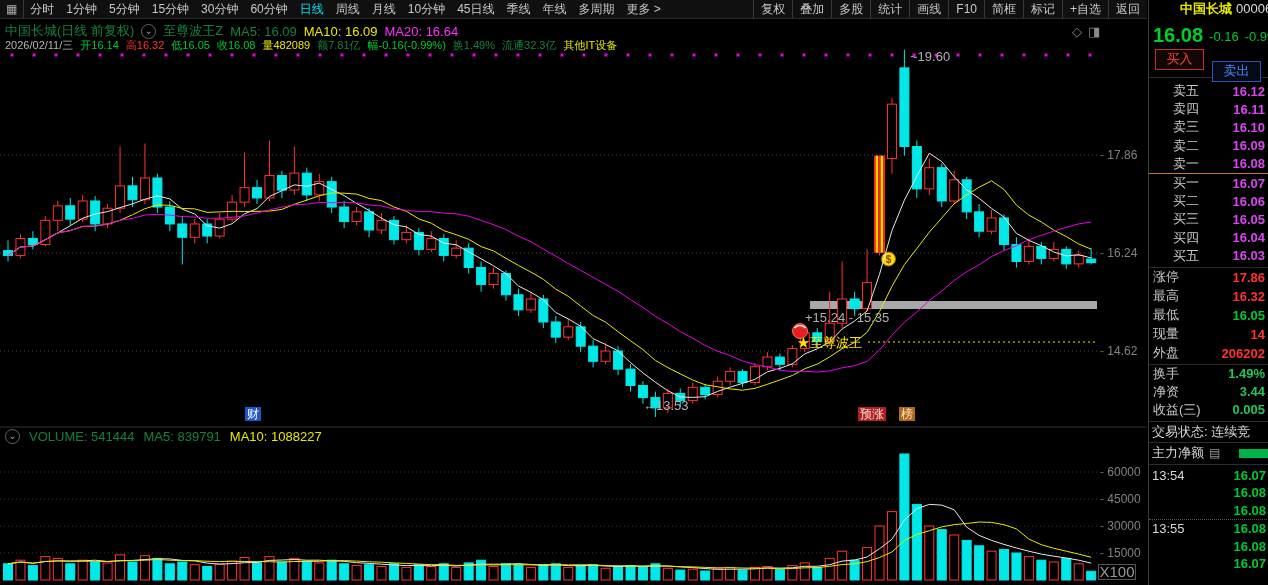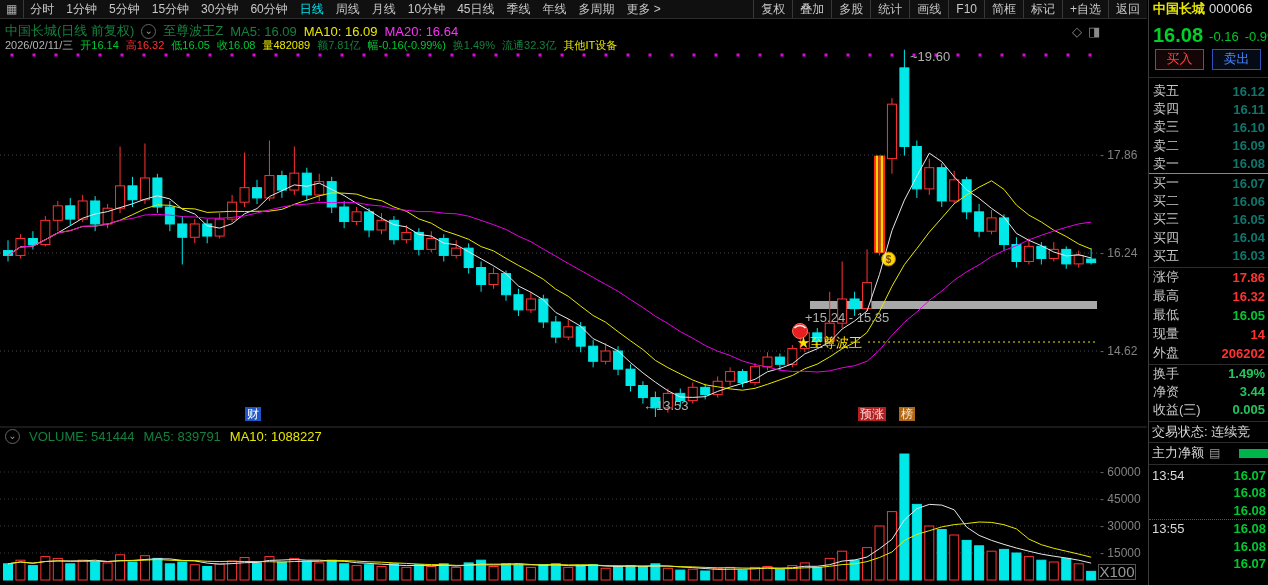--- a/index.html
+++ b/index.html
@@ -29,34 +29,34 @@
   .ann{position:absolute;font-size:13px;white-space:nowrap;}
   .ev-mark{position:absolute;top:407px;height:14px;line-height:14px;font-size:12px;padding:0 2px;color:#fff;}
   #vol-header{position:absolute;left:5px;top:429px;display:flex;align-items:center;font-size:13px;white-space:nowrap;}
   #vol-header span{margin-right:9px;}
   #x100-box{position:absolute;left:1098px;top:564px;width:36px;height:14px;border:1px solid #555;
             color:#999;font-size:15px;line-height:14px;text-align:center;}
   
   #qp{position:absolute;left:1148px;top:0;width:120px;height:585px;background:#000;
       border-left:1px solid #3c3c3c;z-index:5;overflow:hidden;font-size:13px;}
   .qp-name{height:18px;line-height:18px;padding-left:4px;white-space:nowrap;}
-  .qp-name .nm{color:#e8e800;font-weight:bold;margin-right:4px;}
+  .qp-name .nm{color:#e8e800;font-weight:bold;margin-right:4px;margin-left:27px;}
   .qp-name .cd{color:#ddd;}
   .qp-price{height:26px;display:flex;align-items:flex-end;padding:2px 0 0 4px;white-space:nowrap;overflow:hidden;}
   .qp-price .px{color:#00d028;font-size:20px;font-weight:bold;line-height:22px;margin-right:6px;}
   .qp-price .chg{color:#00c828;font-size:13px;line-height:18px;margin-right:6px;}
   .qp-btns{height:24px;display:flex;gap:8px;padding:3px 4px 0 6px;}
   .qp-btns div{width:47px;height:19px;line-height:18px;text-align:center;font-size:13px;cursor:pointer;}
   #buy-btn{border:1px solid #c03030;color:#ff4040;background:#140606;}
-  #sell-btn{border:1px solid #3050c0;color:#4585ff;background:#060a14;}
+  #sell-btn{border:1px solid #3050c0;color:#4585ff;background:#060a14;margin-top:12px;}
   .sep{border-top:1px solid #2c2c2c;margin-top:4px;}
-  .book{padding-top:4px;}
+  .book{padding-top:4px;margin-left:20px;}
   .brow{height:18.2px;display:flex;justify-content:space-between;padding:0 4px;align-items:center;}
   .brow .lbl{color:#c8c8c8;}
-  .brow .val{color:#0f766e;font-weight:bold;}
+  .brow .val{color:#d946ef;font-weight:bold;}
   .osep{border-top:1px solid #c87830;}
   .srow{height:19px;display:flex;justify-content:space-between;padding:0 4px;align-items:center;}
   .srow .lbl{color:#c8c8c8;}
   .srow .val{font-weight:bold;}
   .s2row{height:18px;}
   .s2row .val{color:#22c55e;}
   #trade-status{height:20px;line-height:20px;color:#d8d8d8;padding-left:3px;white-space:nowrap;}
   #main-net{height:21px;display:flex;align-items:center;padding-left:3px;color:#d8d8d8;}
   #main-net .ic{color:#999;font-size:12px;margin-left:5px;}
   #main-net .bar{margin-left:auto;width:30px;height:9px;background:#00b44c;}

